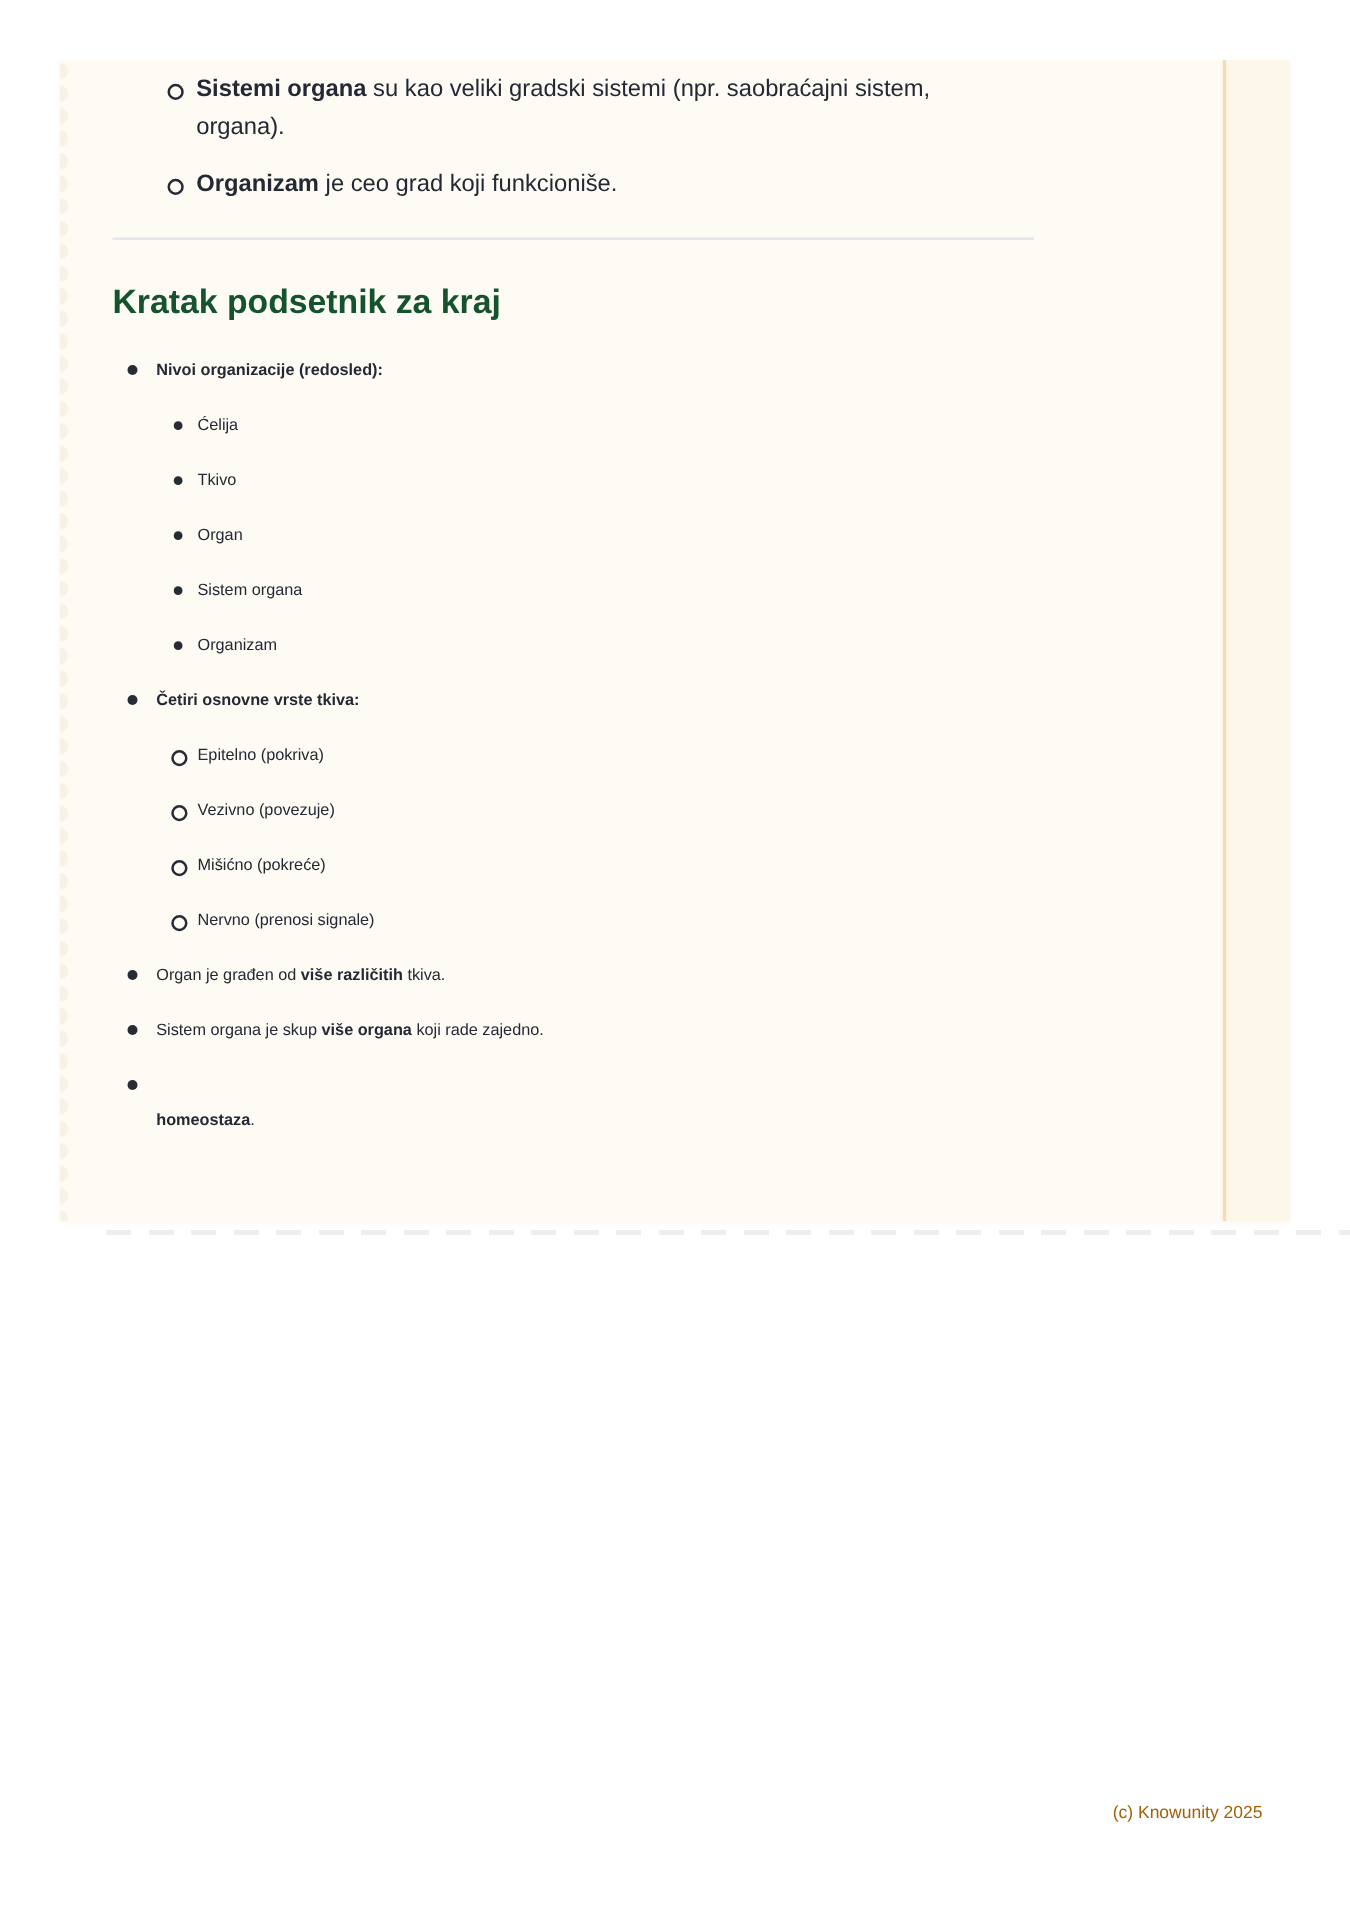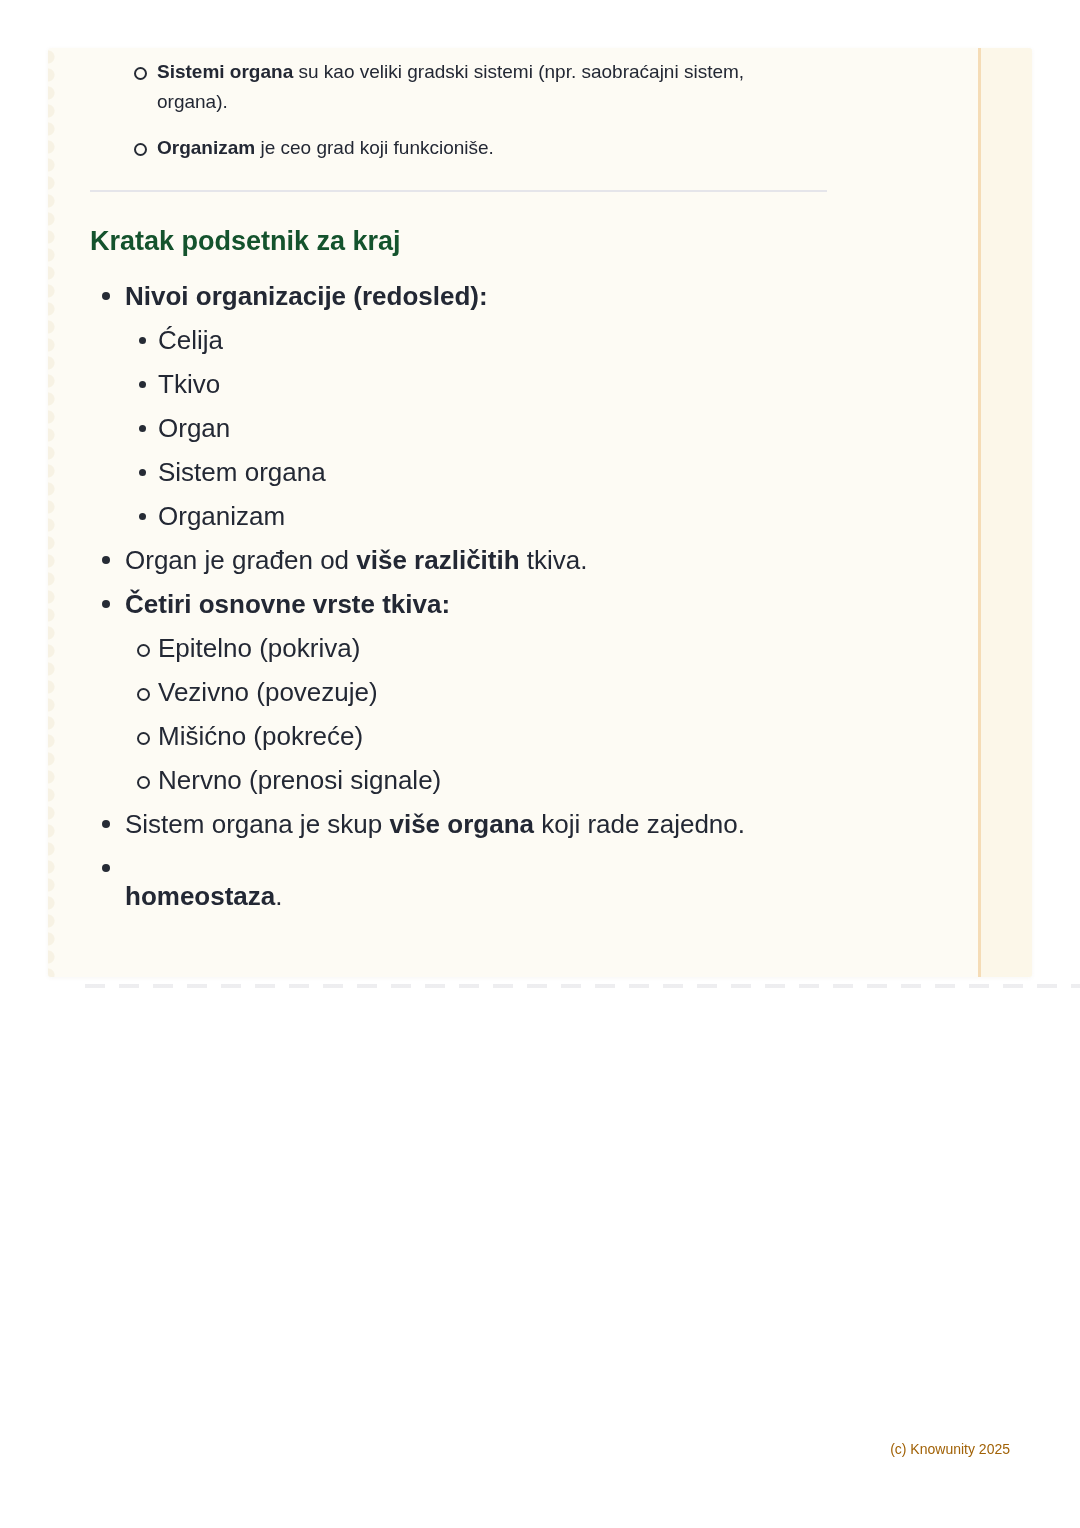--- a/index.html
+++ b/index.html
@@ -74,21 +74,21 @@
   }
 
   .recap-heading {
     margin: 32px 0 0 0;
     font-size: 27px;
     line-height: 34px;
     font-weight: bold;
     color: #14532d;
   }
 
-  .recap-list { margin-top: 24px; font-size: 26px; }
+  .recap-list { margin-top: 24px; font-size: 13px; }
   .recap-list > li {
     position: relative;
     padding-left: 35px;
     line-height: 28px;
     margin: 16px 0;
   }
   .recap-list > li::before {
     content: "";
     position: absolute;
     left: 12px; top: 10px;
@@ -170,34 +170,34 @@
         <ul class="nested disc">
           <li>Ćelija</li>
           <li>Tkivo</li>
           <li>Organ</li>
           <li>Sistem organa</li>
           <li>Organizam</li>
         </ul>
       </li>
 
       <li>
-        <span>Organ je građen od </span><span class="b">više različitih</span><span> tkiva.</span>
-      </li>
-
-      <li>
         <span class="b">Četiri osnovne vrste tkiva:</span>
         <ul class="nested circle">
           <li>Epitelno (pokriva)</li>
           <li>Vezivno (povezuje)</li>
           <li>Mišićno (pokreće)</li>
           <li>Nervno (prenosi signale)</li>
         </ul>
       </li>
 
       <li>
+        <span>Organ je građen od </span><span class="b">više različitih</span><span> tkiva.</span>
+      </li>
+
+      <li>
         <span>Sistem organa je skup </span><span class="b">više organa</span><span> koji rade zajedno.</span>
       </li>
 
       <li>
         <br>
         <span class="b">homeostaza</span><span>.</span>
       </li>
 
     </ul>
   </div>

